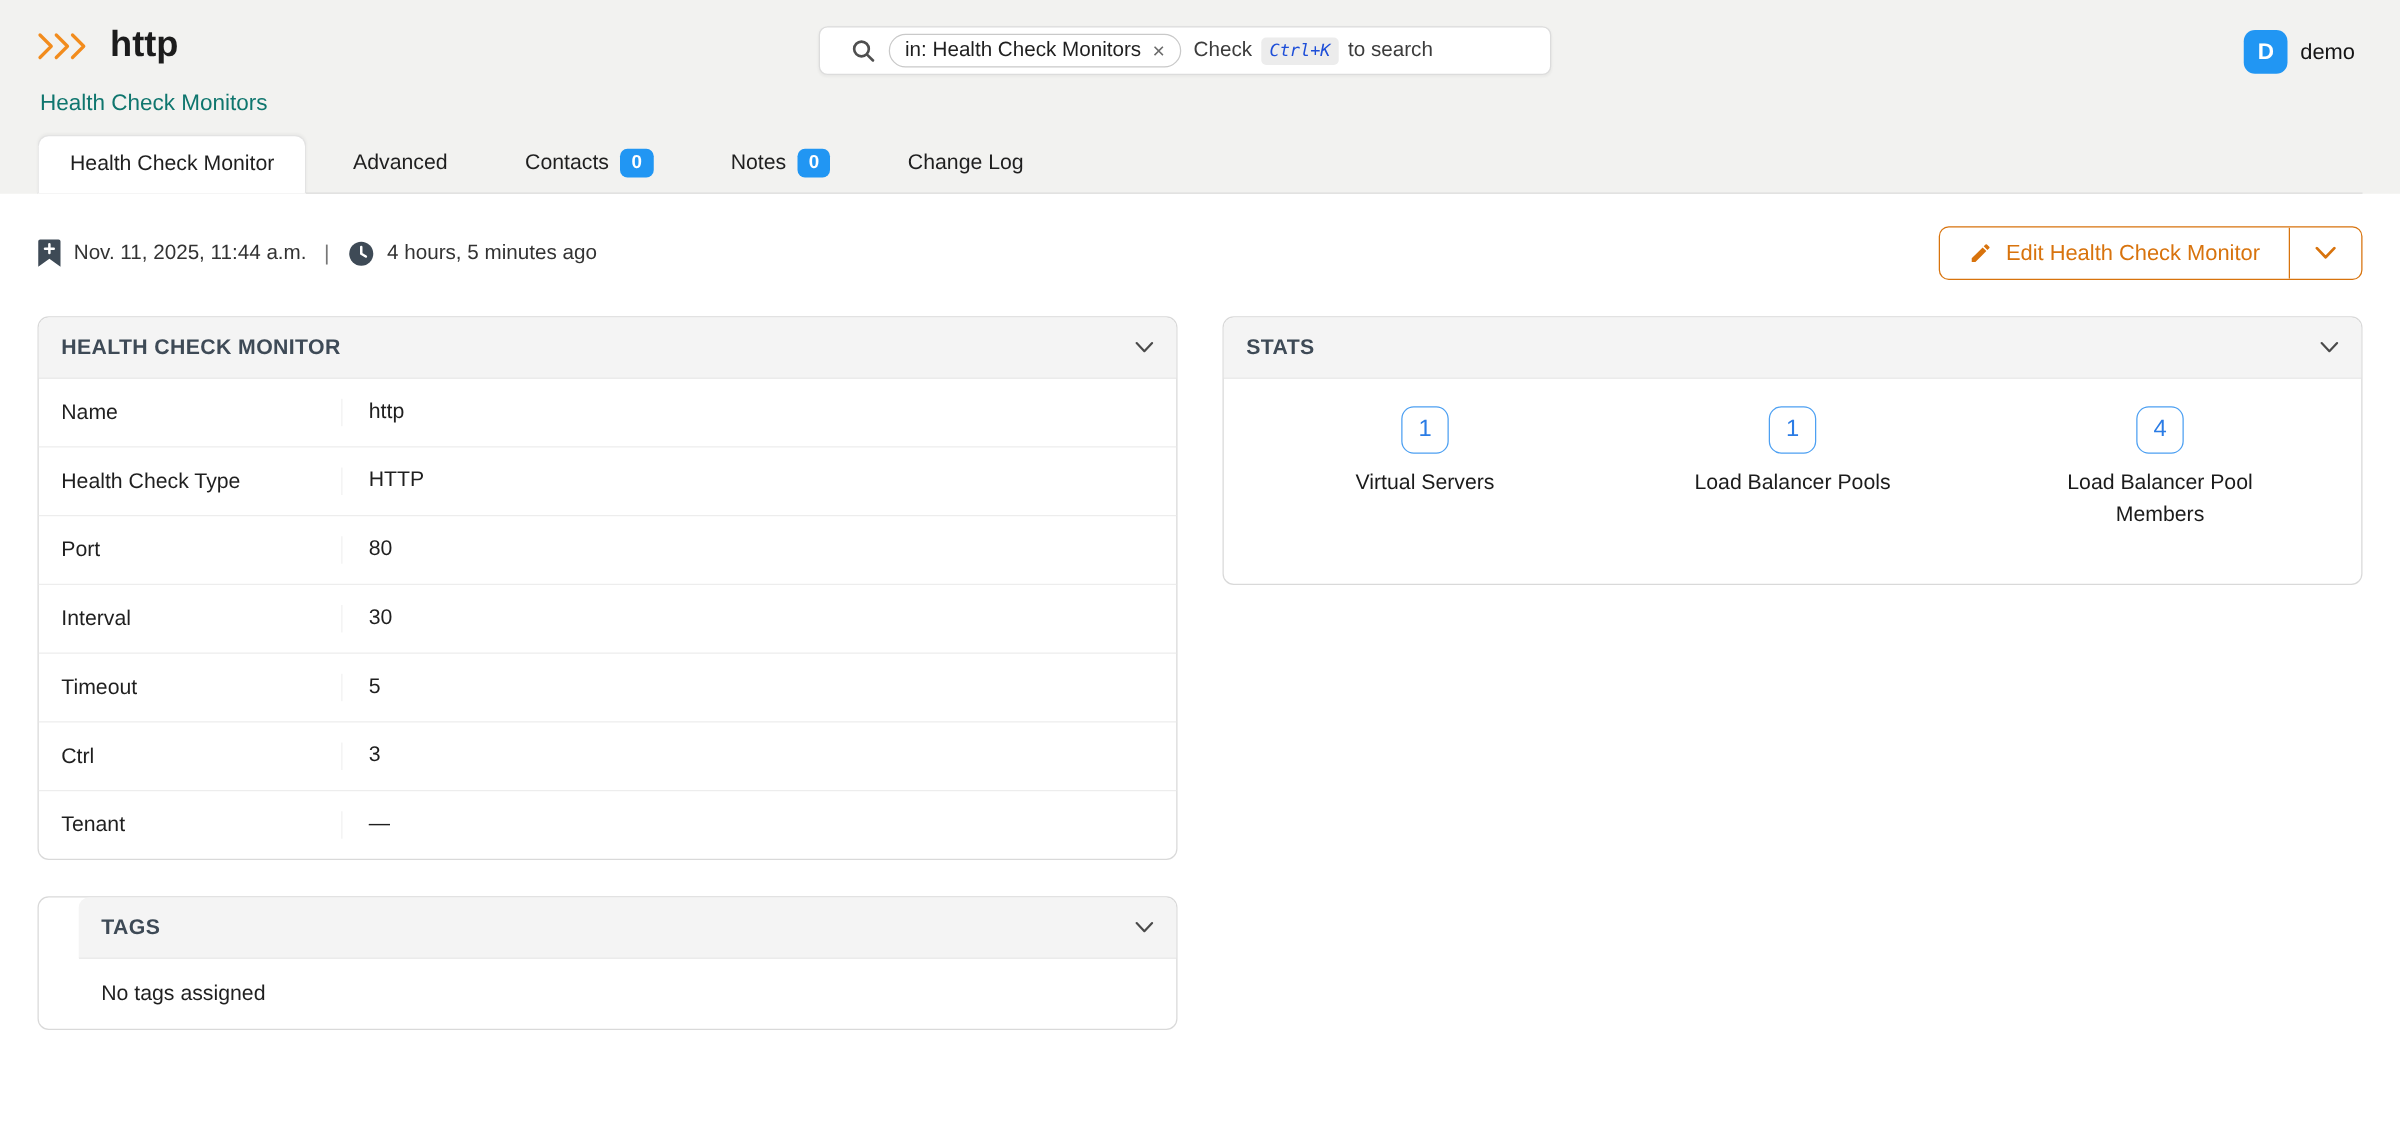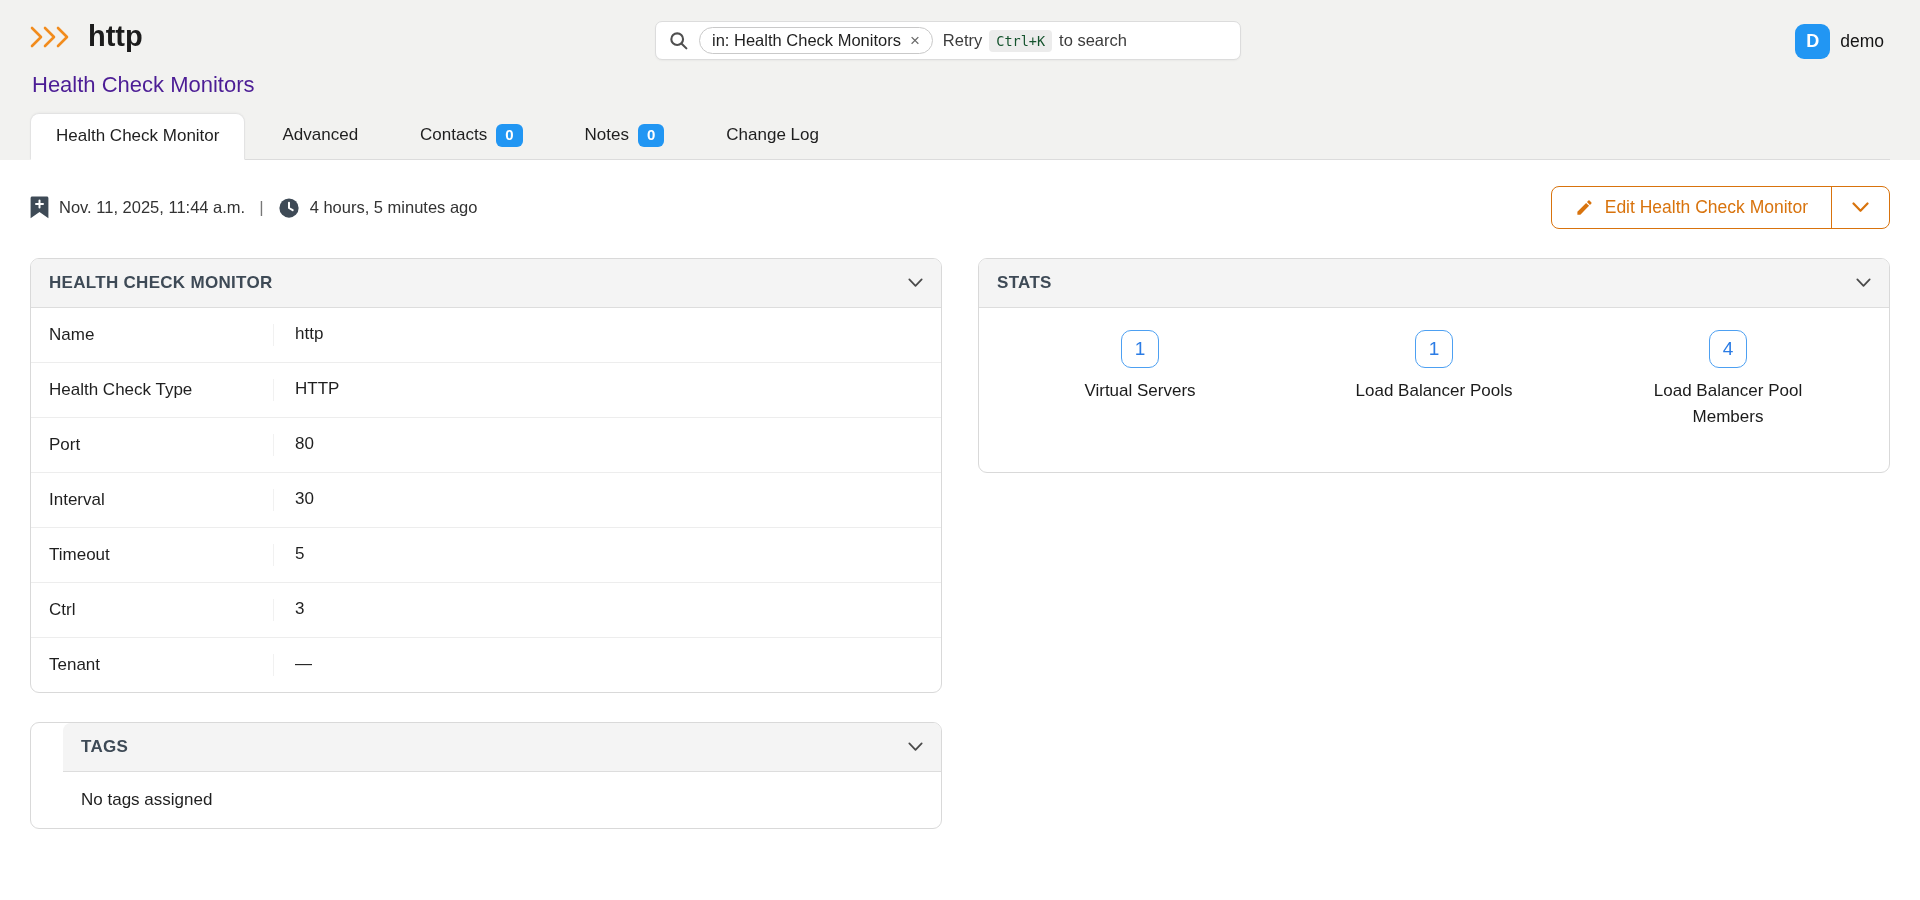--- a/index.html
+++ b/index.html
@@ -14,44 +14,44 @@
   
   .page-header { background:#f2f2f0; padding:0 30px; position:relative; }
   .topbar { position:relative; height:70px; }
   .brand { position:absolute; left:0; top:22px; display:flex; align-items:center; gap:14px; }
   .logo-svg { display:block; }
   .page-title { font-size:29px; font-weight:bold; color:#1c1c1c; margin:0; line-height:1; }
 
   .searchbar {
     position:absolute; left:625px; top:21px; width:586px; height:39px;
     background:#fff; border:1px solid #dcdcdc; border-radius:7px;
-    display:flex; align-items:center; padding:0 12px; gap:10px;
+    display:flex; align-items:center; padding:0 24px; gap:10px;
     box-shadow:0 1px 2px rgba(0,0,0,0.04);
   }
   .search-icon { display:flex; align-items:center; }
   .scope-chip {
     display:inline-flex; align-items:center; gap:9px;
     border:1px solid #c9c9c9; border-radius:15px; padding:3px 12px;
     font-size:16.5px; color:#1f1f1f; background:#fff; white-space:nowrap; cursor:pointer;
   }
   .chip-x { color:#6b6b6b; font-size:17px; line-height:1; cursor:pointer; }
   .search-hint { display:flex; align-items:center; gap:7px; font-size:16.5px; color:#3c3c3c; white-space:nowrap; }
   .search-hint kbd {
-    font-family:"DejaVu Sans Mono", monospace; font-size:13.5px; color:#14532d;
-    background:#ececec; border-radius:4px; padding:3px 7px;
+    font-family:"DejaVu Sans Mono", monospace; font-size:13.5px; color:#1d4ed8;
+    background:#ececec; border-radius:4px; padding:3px 7px;font-style:italic;
   }
 
   .user-menu { position:absolute; right:6px; top:24px; display:flex; align-items:center; gap:10px; cursor:pointer; }
   .avatar {
     width:35px; height:35px; border-radius:9px; background:#2196f3; color:#fff;
     font-size:18px; font-weight:bold; display:flex; align-items:center; justify-content:center;
   }
   .username { font-size:17.5px; color:#141414; }
 
-  .breadcrumb { font-size:22px; color:#4c1d95; padding:2px 2px 0; cursor:pointer; }
+  .breadcrumb { font-size:18px; color:#0f766e; padding:2px 2px 0; cursor:pointer; }
 
   
   .tabs { display:flex; margin-top:15px; border-bottom:1px solid #dcdcdc; }
   .tab {
     padding:11px 25px 12px; font-size:17px; color:#1f1f1f; cursor:pointer;
     display:flex; align-items:center; gap:9px; white-space:nowrap; margin-right:12px;
   }
   .tab.active {
     background:#fff; border:1px solid #e3e3e3; border-bottom:1px solid #fff;
     margin-bottom:-1px; border-radius:9px 9px 0 0;
@@ -131,21 +131,21 @@
         <svg width="21" height="21" viewBox="0 0 24 24" fill="none" stroke="#4f4f4f" stroke-width="2.4" stroke-linecap="round">
           <circle cx="10.5" cy="10.5" r="6.7"></circle>
           <line x1="15.6" y1="15.6" x2="21" y2="21"></line>
         </svg>
       </span>
       <span class="scope-chip">
         <span>in: Health Check Monitors</span>
         <span class="chip-x">×</span>
       </span>
       <span class="search-hint">
-        <span>Retry</span>
+        <span>Check</span>
         <kbd>Ctrl+K</kbd>
         <span>to search</span>
       </span>
     </div>
 
     <div class="user-menu">
       <span class="avatar">D</span>
       <span class="username">demo</span>
     </div>
   </div>

